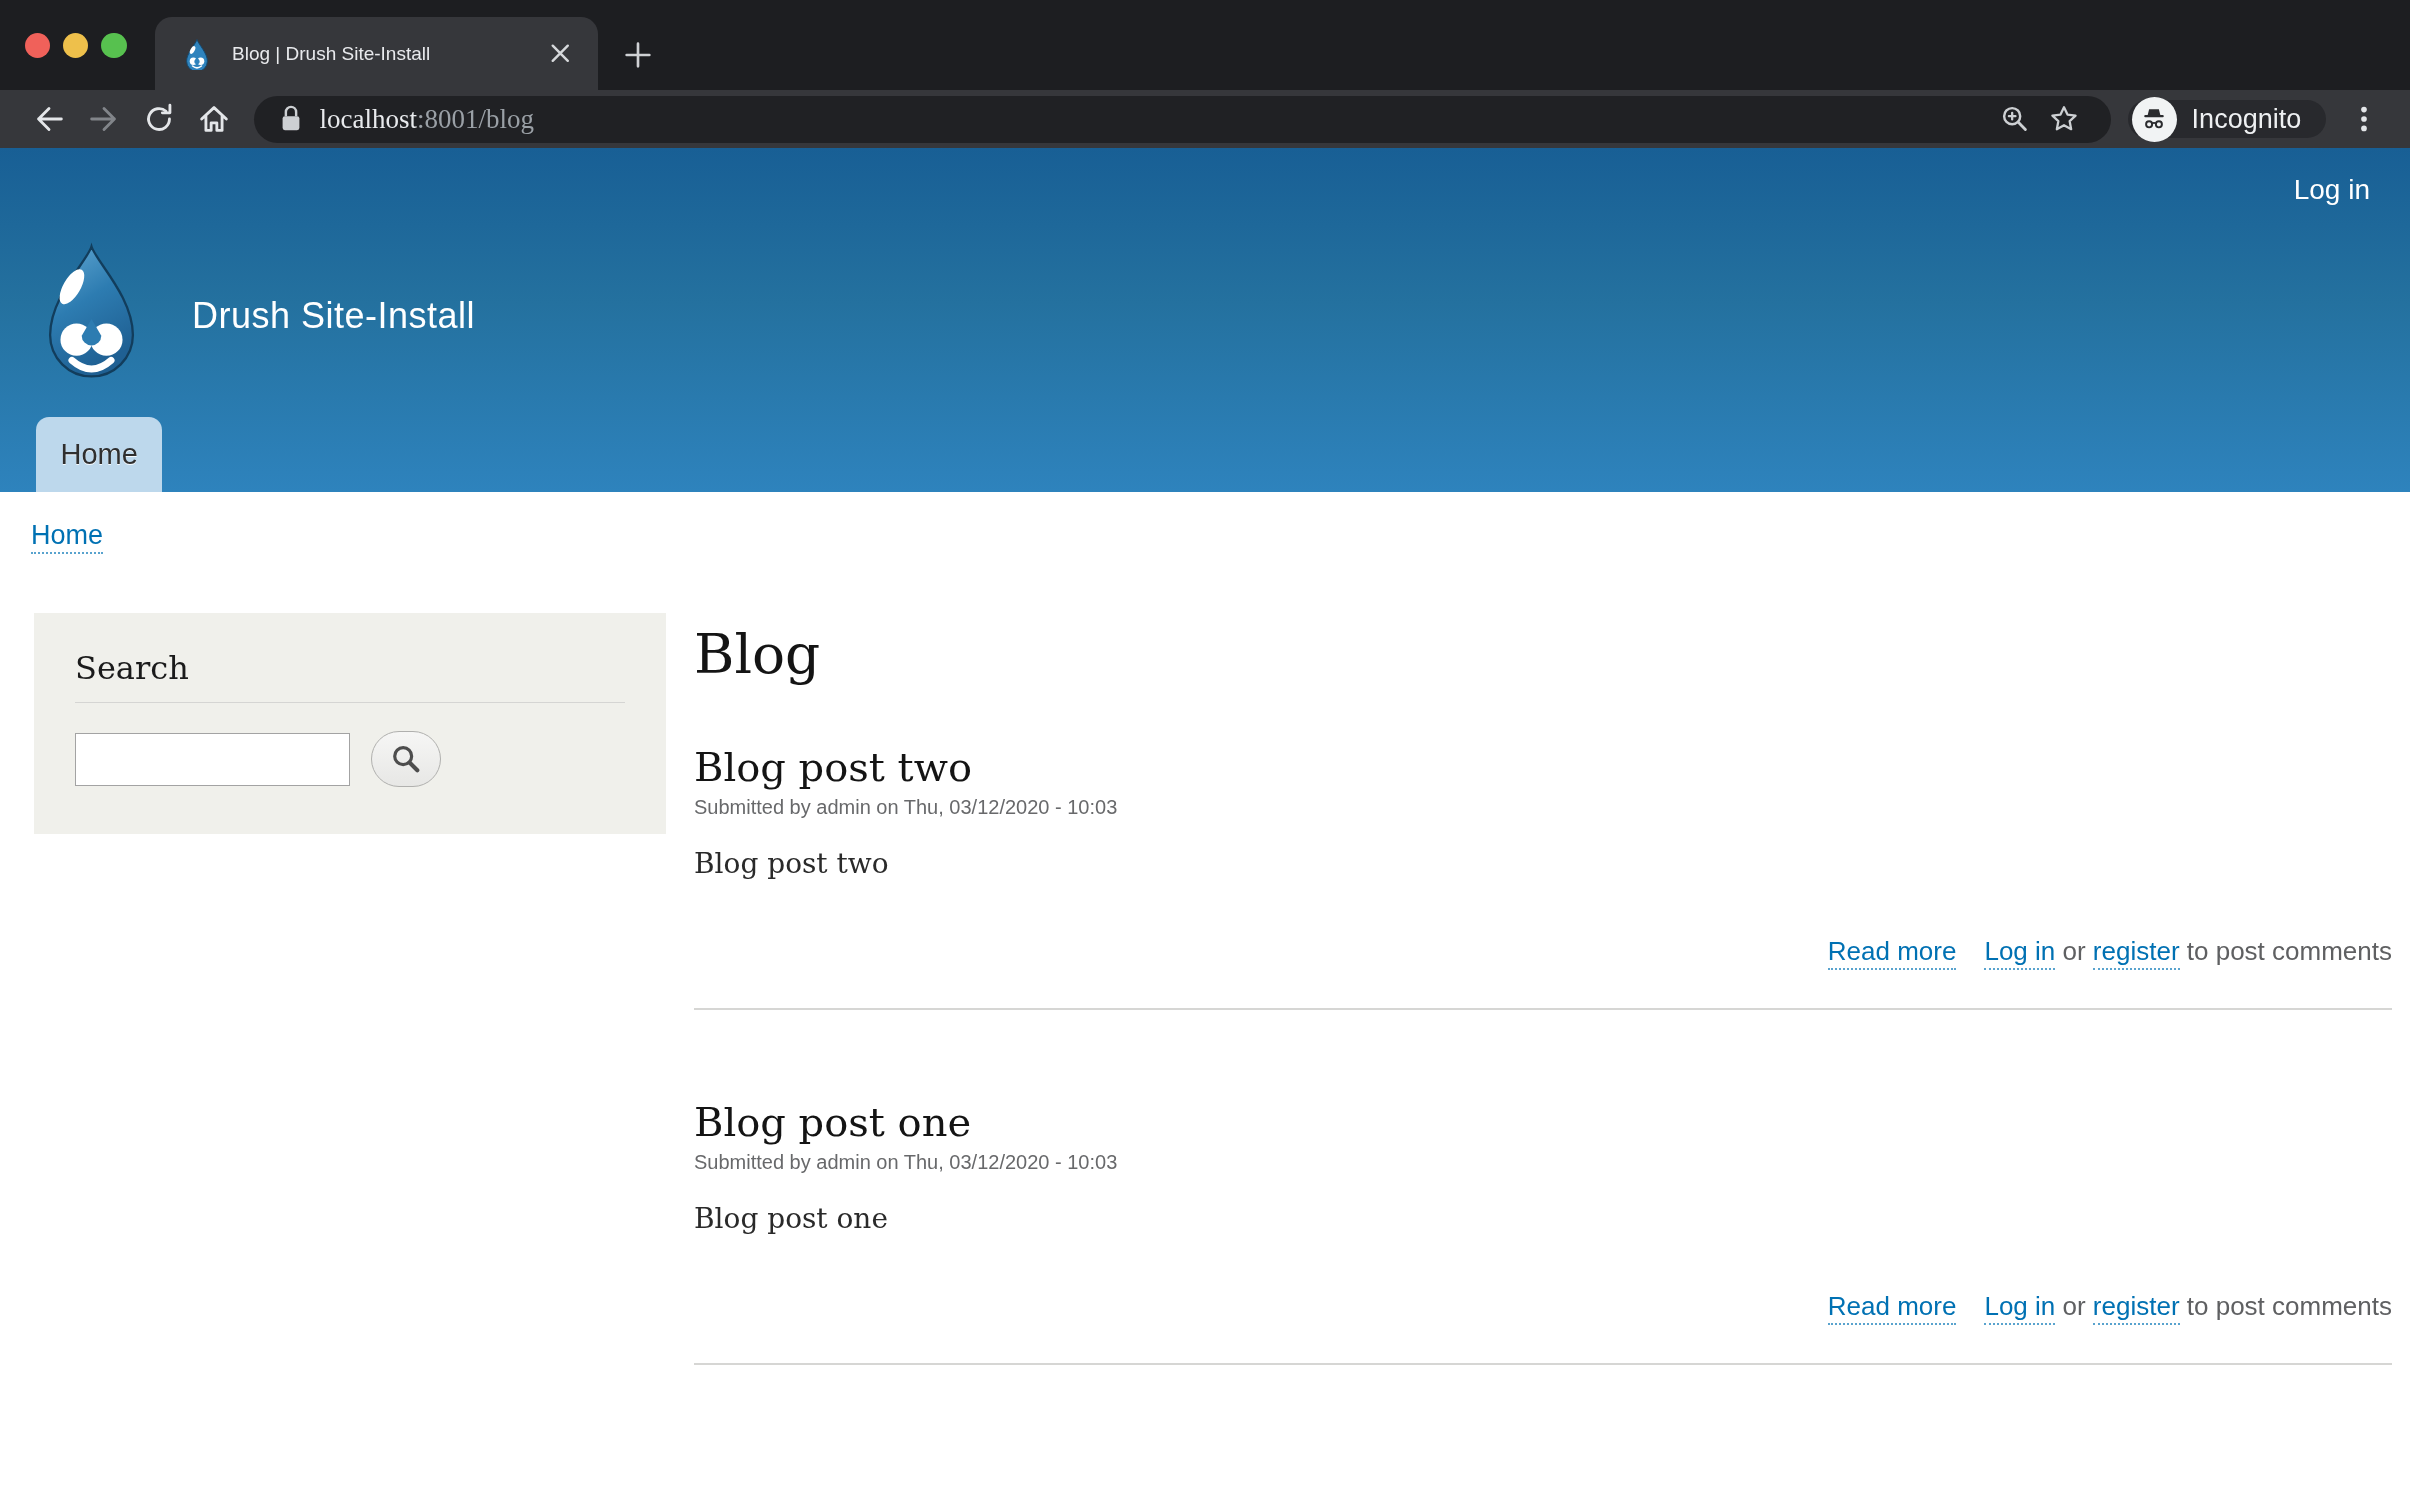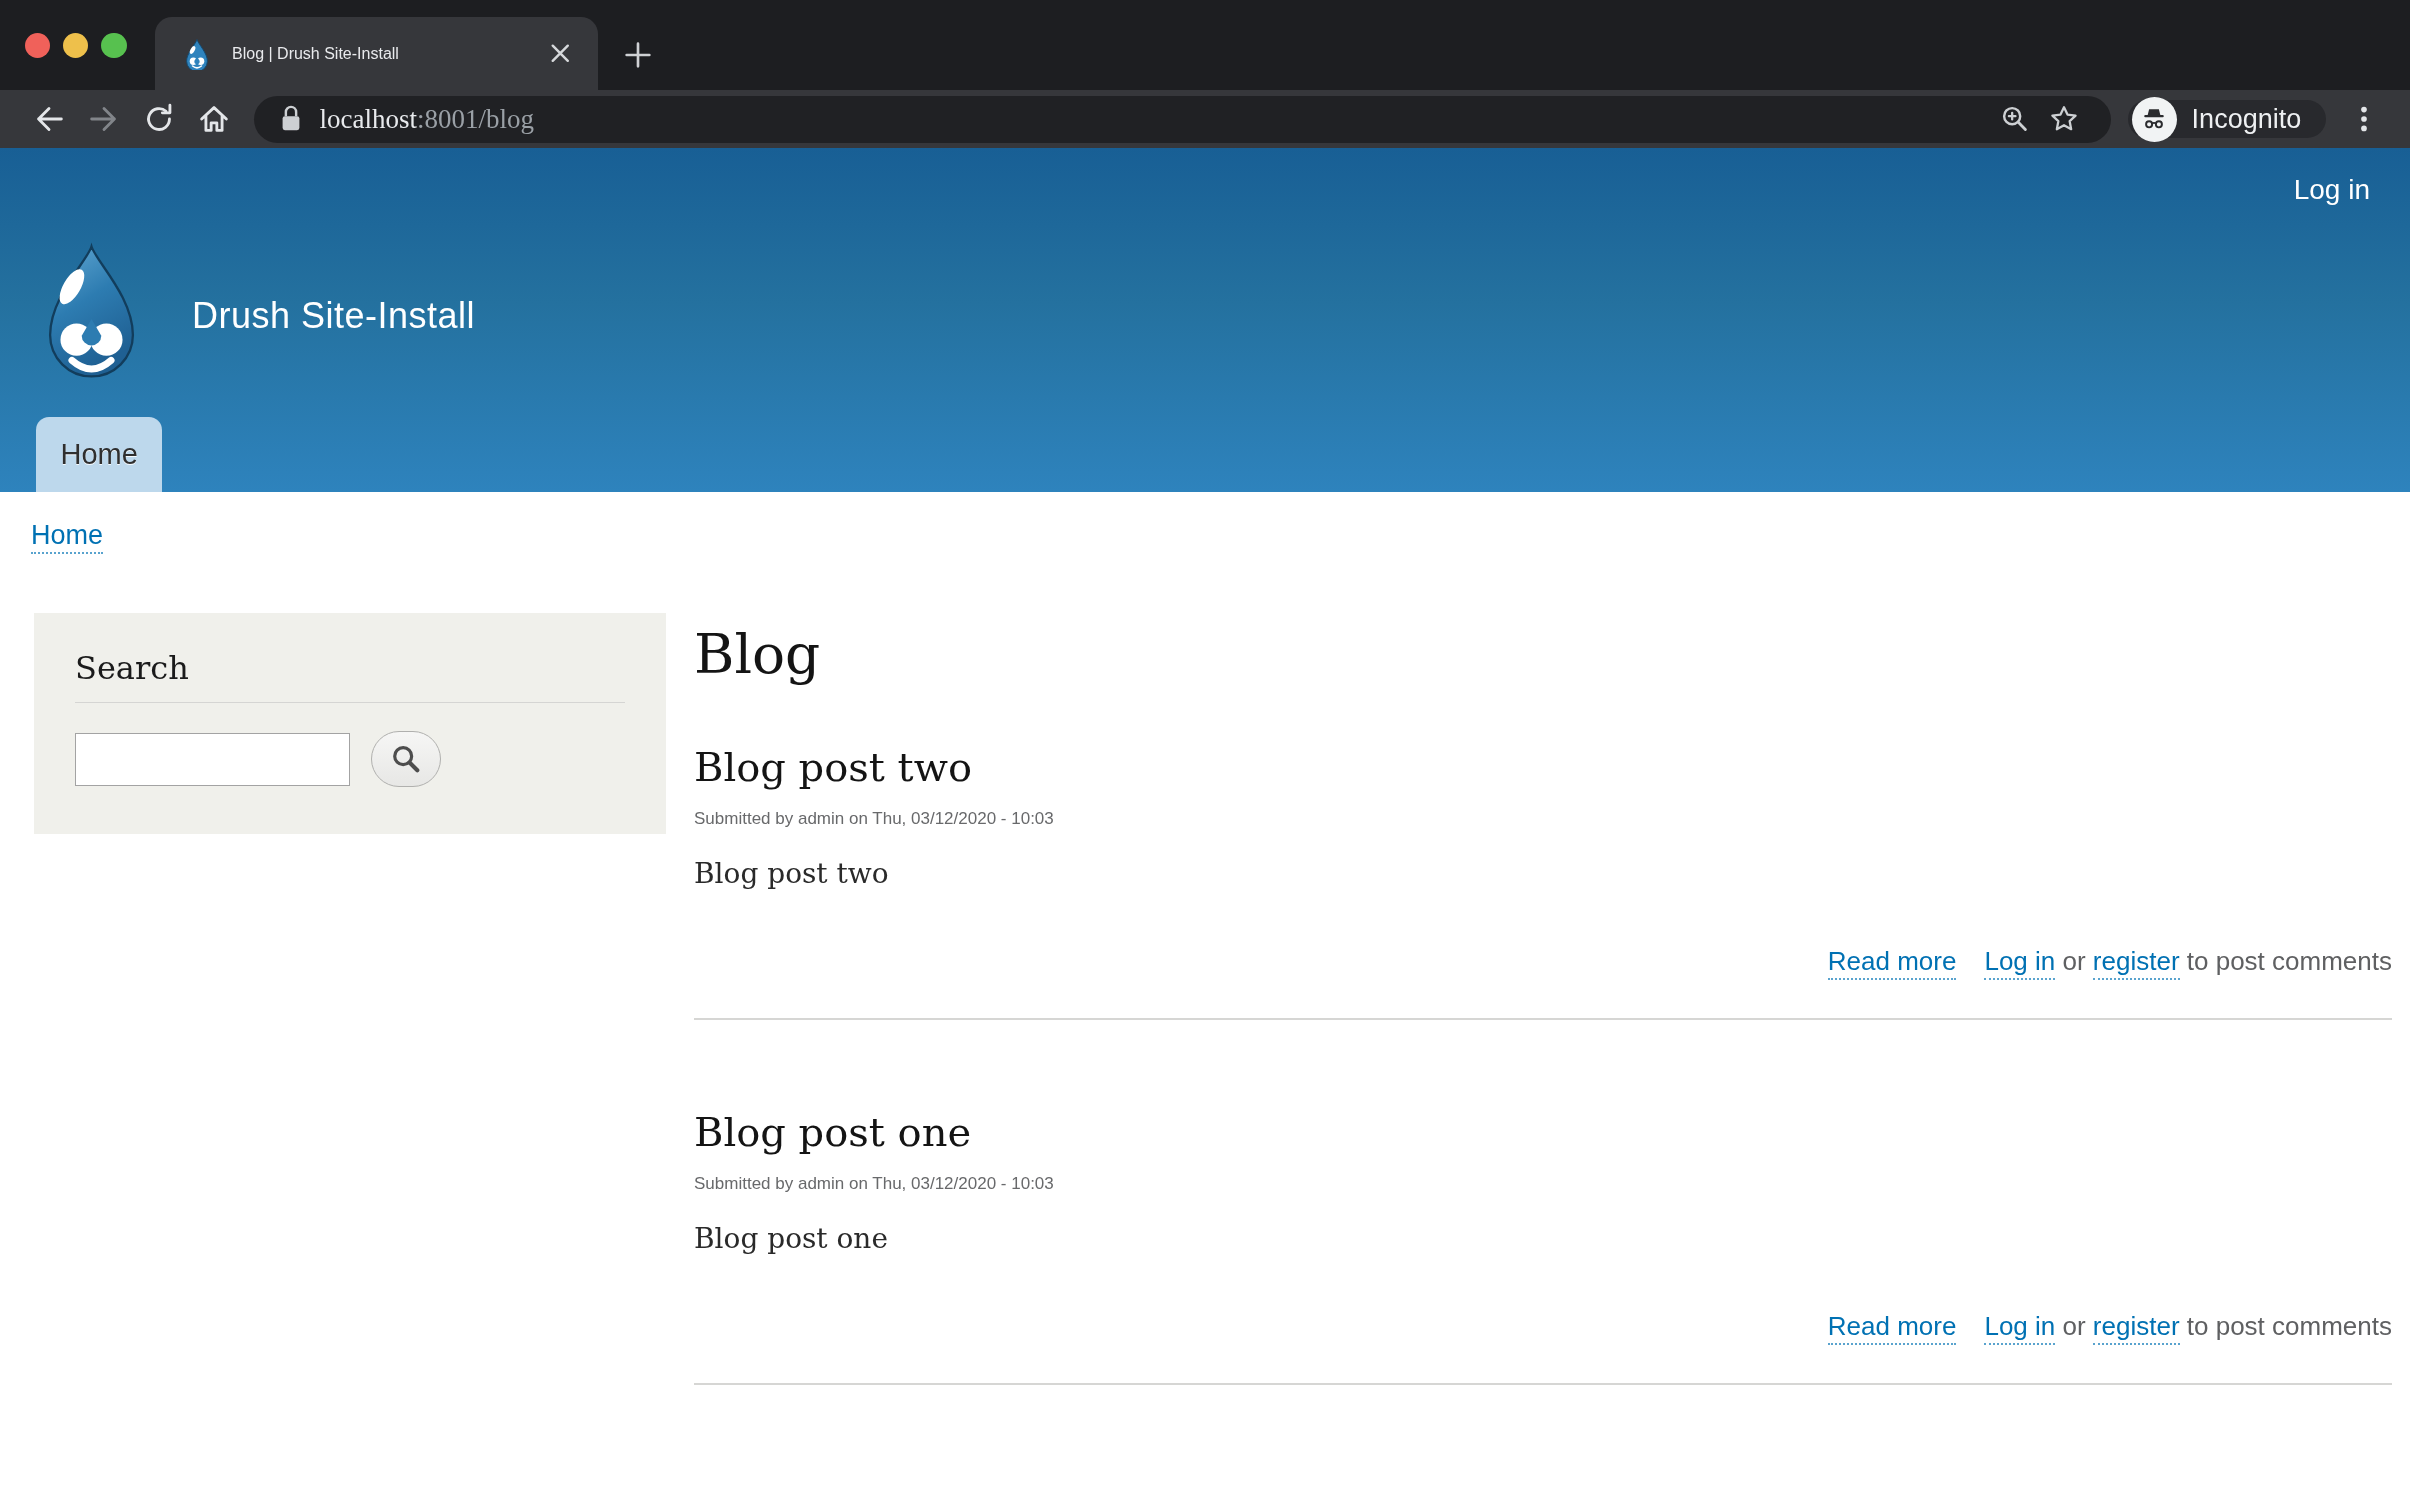--- a/index.html
+++ b/index.html
@@ -11,21 +11,21 @@
   .traffic { position:absolute; top:33px; left:24.5px; display:flex; gap:13px; }
   .traffic span { width:25.4px; height:25.4px; border-radius:50%; display:block; }
   .light-red   { background:#f0615a; }
   .light-yellow{ background:#eec04b; }
   .light-green { background:#57c14f; }
 
   .tab { position:absolute; left:155px; top:17px; width:443px; height:73px;
          background:#36373b; border-radius:17px 17px 0 0;
          display:flex; align-items:center; padding:0 21px 0 26px; }
   .tab-favicon { width:32px; height:32px; flex:none; }
-  .tab-title { color:#e9eaed; font-size:16px; margin-left:19px; flex:1;
+  .tab-title { color:#e9eaed; font-size:19px; margin-left:19px; flex:1;
                white-space:nowrap; overflow:hidden; }
   .tab-close { width:34px; height:34px; flex:none; display:flex; align-items:center;
                justify-content:center; color:#d6d8db; cursor:pointer; }
   .newtab-btn { position:absolute; left:617px; top:34px; width:41px; height:41px;
                 display:flex; align-items:center; justify-content:center; color:#cfd1d4; }
 
   .toolbar { height:58px; background:#36373b; display:flex; align-items:center;
              padding:0 21px; }
   .nav-btn { width:55px; height:49px; display:flex; align-items:center;
              justify-content:center; color:#e4e6e9; flex:none; }
@@ -82,21 +82,21 @@
                 display:flex; align-items:center; justify-content:center; cursor:pointer;
                 color:#4d4d4d; }
 
   .main-col { flex:1; margin-left:28px; min-width:0; }
   .page-title { font-family:"DejaVu Serif", serif; font-weight:400; font-size:55px;
                 color:#141414; margin-top:9.4px; }
   .post { margin-top:58px; }
   .post + .post { margin-top:89px; }
   .post-title { font-family:"DejaVu Serif", serif; font-weight:400; font-size:40px;
                 color:#141414; cursor:pointer; }
-  .submitted { margin-top:19px; font-size:17px; color:#68696b; }
+  .submitted { margin-top:6px; font-size:20px; color:#68696b; }
   .post-body { margin-top:28px; font-family:"DejaVu Serif", serif; font-size:28px;
                color:#2a2a2a; }
   .post-links { margin-top:56px; text-align:right; font-size:26px; color:#5f6062; }
   .post-links .grp { margin-left:28px; }
   .post-divider { border:none; border-top:2.8px solid #d6d6d4; margin-top:41px; }
 
   svg { display:block; }
 </style>
 </head>
 <body>

